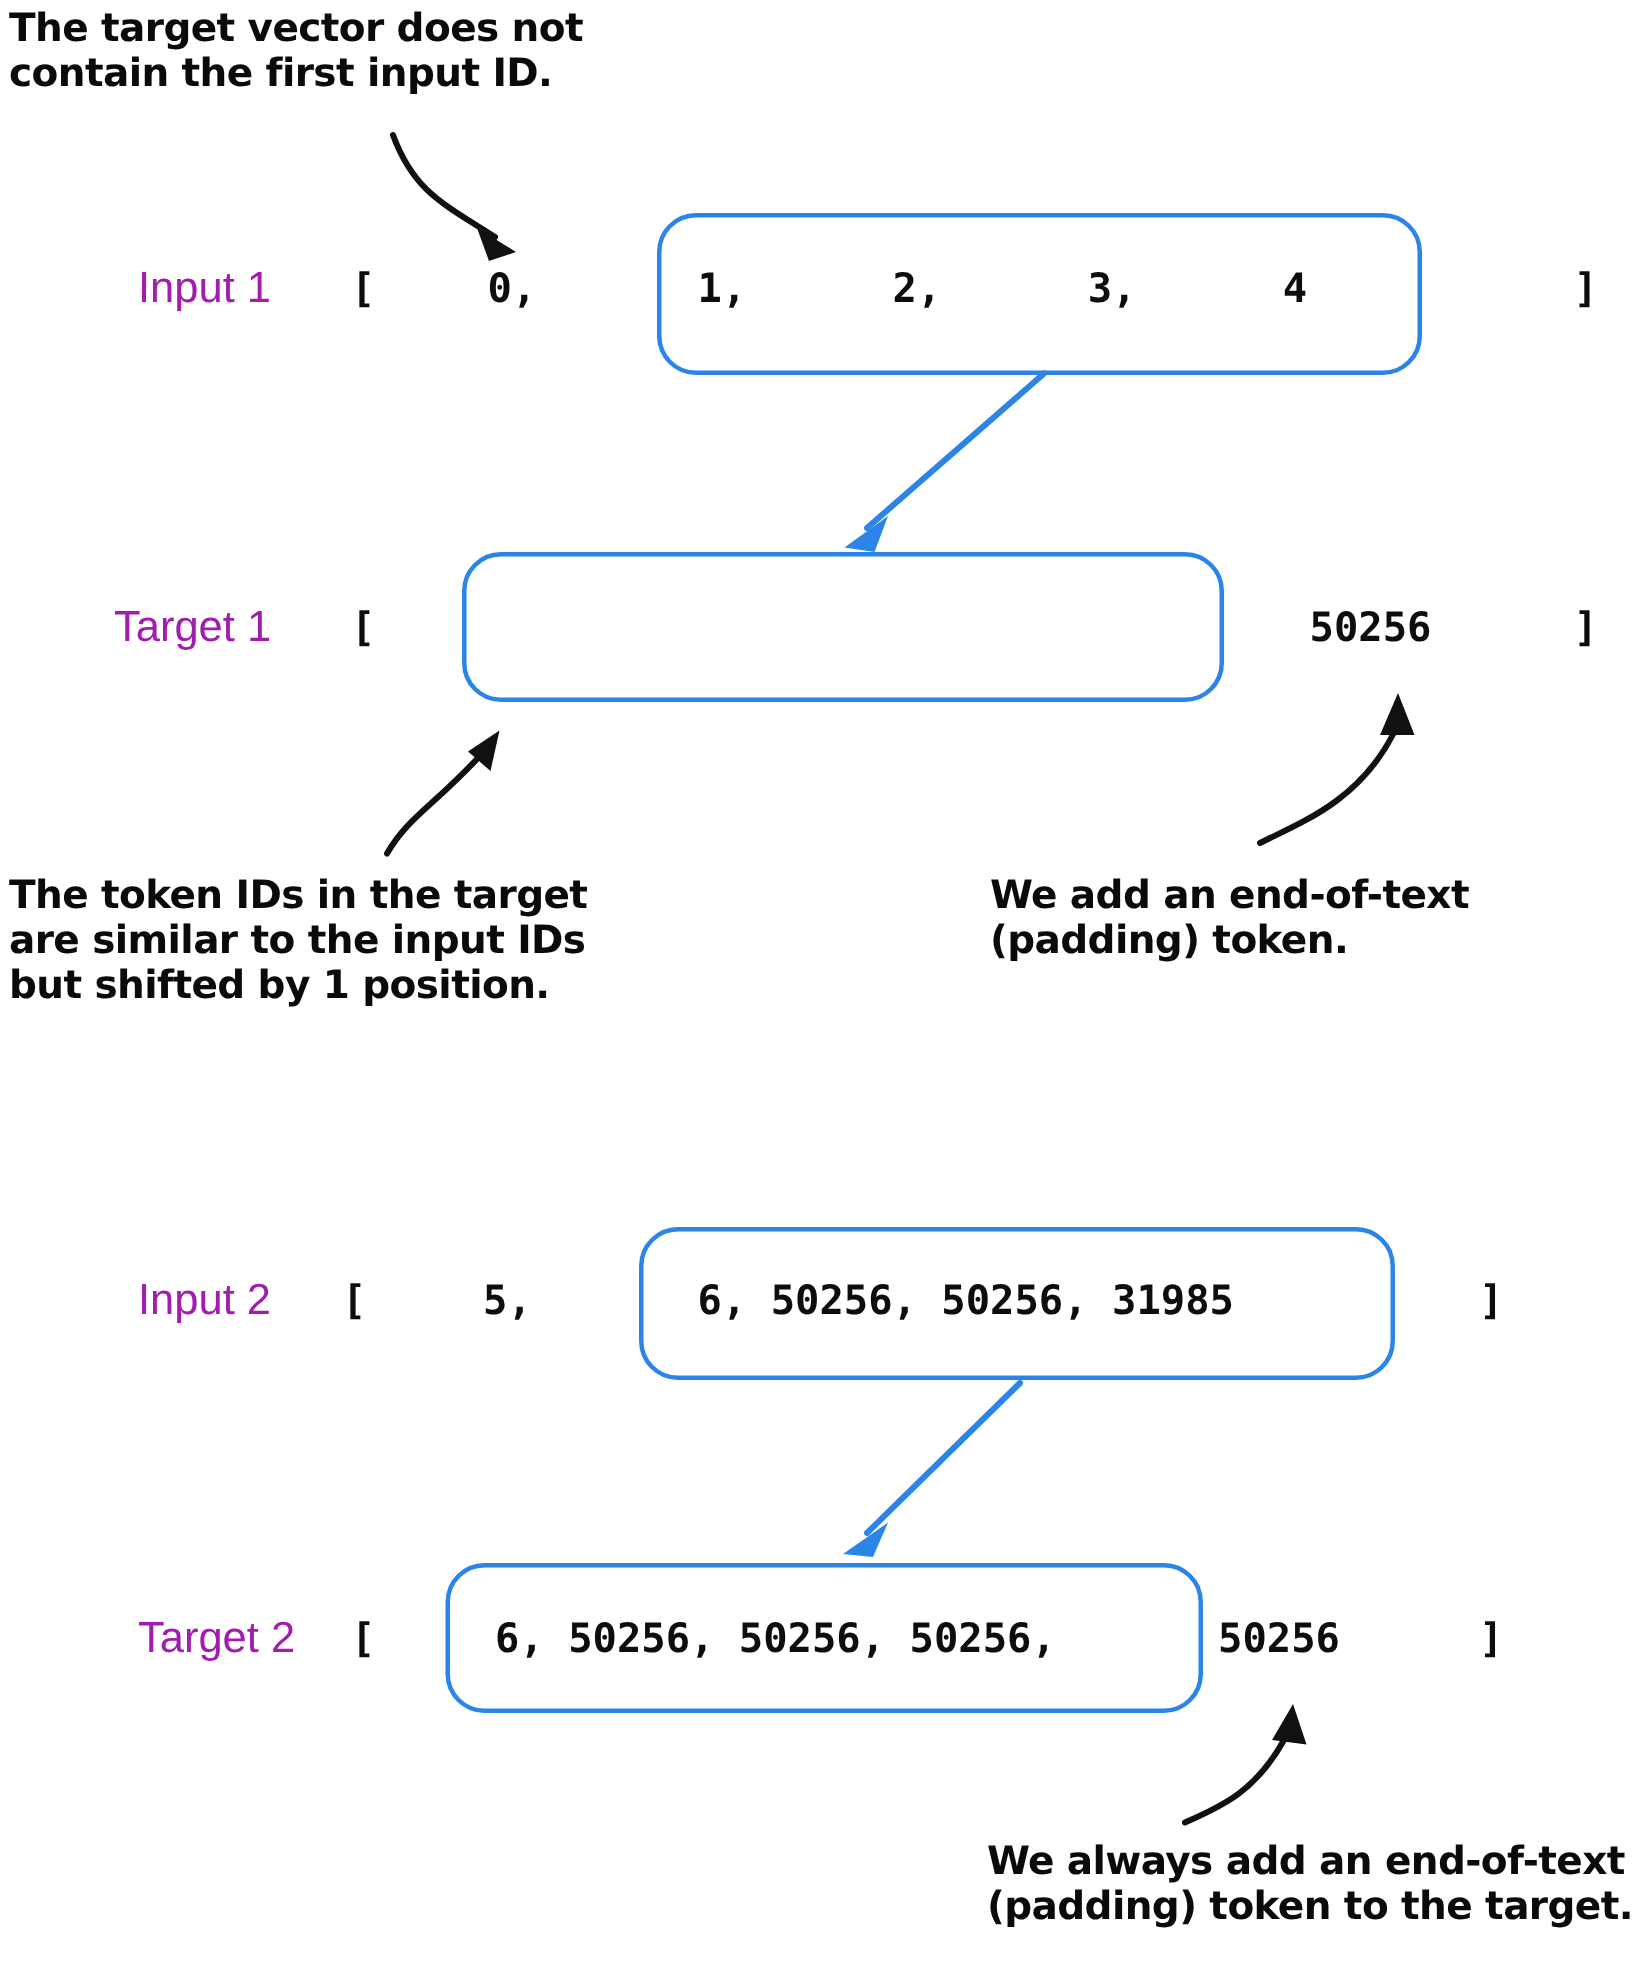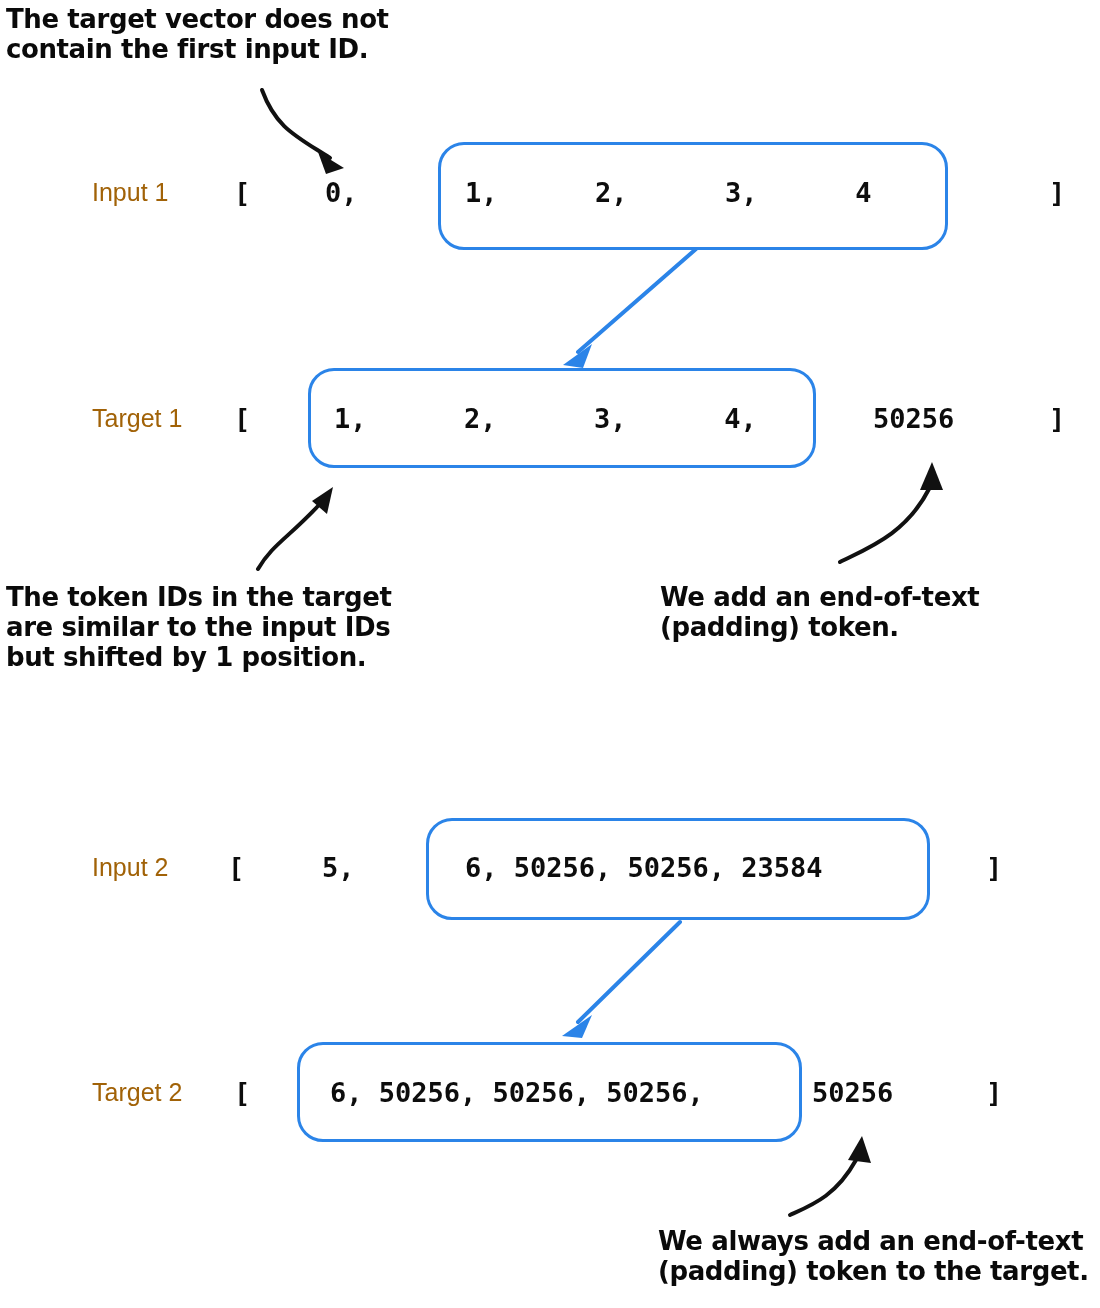--- a/index.html
+++ b/index.html
@@ -33,23 +33,23 @@
     letter-spacing: -0.4px;
     color: #0a0a0a;
     white-space: pre;
   }
 
   
   .row-label {
     position: absolute;
     font-family: "Liberation Sans", sans-serif;
     font-weight: 400;
-    font-size: 25px;
+    font-size: 29px;
     line-height: 25px;
-    color: #a16207;
+    color: #a21caf;
     white-space: pre;
   }
 
   
   .mono {
     position: absolute;
     font-family: "DejaVu Sans Mono", monospace;
     font-weight: bold;
     font-size: 27px;
     line-height: 27px;
@@ -133,39 +133,38 @@
   <div class="mono" style="left:234px; top:179px;">[</div>
 
   <div class="mono" style="left:325px; top:179px;">0,</div>
 
   <div class="mono" style="left:465px; top:179px;">1,      2,      3,      4</div>
 
   <div class="mono" style="left:1049px; top:179px;">]</div>
 
   <div class="hl-box" style="left:308px; top:368px; width:508px; height:100px;"></div>
 
-  <div class="row-label" style="left:92px; top:406px;">Target 1</div>
+  <div class="row-label" style="left:76px; top:406px;">Target 1</div>
 
   <div class="mono" style="left:234px; top:405px;">[</div>
 
-  <div class="mono" style="left:334px; top:405px;">1,      2,      3,      4,</div>
 
   <div class="mono" style="left:873px; top:405px;">50256</div>
 
   <div class="mono" style="left:1049px; top:405px;">]</div>
 
   <div class="hl-box" style="left:426px; top:818px; width:504px; height:102px;"></div>
 
   <div class="row-label" style="left:92px; top:855px;">Input 2</div>
 
   <div class="mono" style="left:228px; top:854px;">[</div>
 
   <div class="mono" style="left:322px; top:854px;">5,</div>
 
-  <div class="mono" style="left:465px; top:854px;">6, 50256, 50256, 23584</div>
+  <div class="mono" style="left:465px; top:854px;">6, 50256, 50256, 31985</div>
 
   <div class="mono" style="left:986px; top:854px;">]</div>
 
   <div class="hl-box" style="left:297px; top:1042px; width:505px; height:100px;"></div>
 
   <div class="row-label" style="left:92px; top:1080px;">Target 2</div>
 
   <div class="mono" style="left:234px; top:1079px;">[</div>
 
   <div class="mono" style="left:330px; top:1079px;text-align:center;">6, 50256, 50256, 50256,</div>

